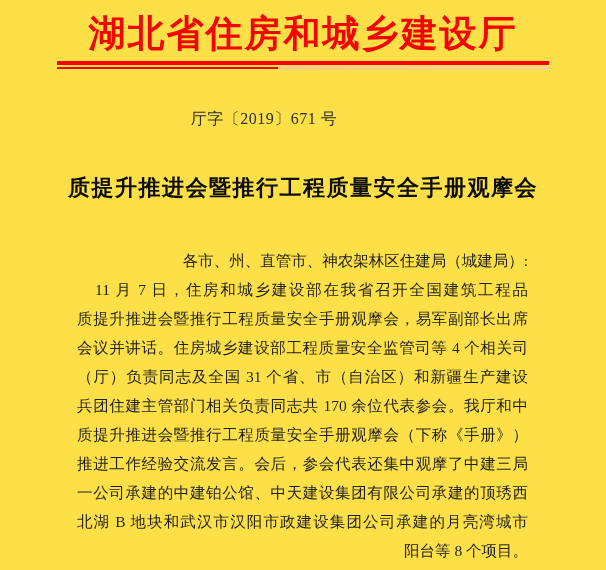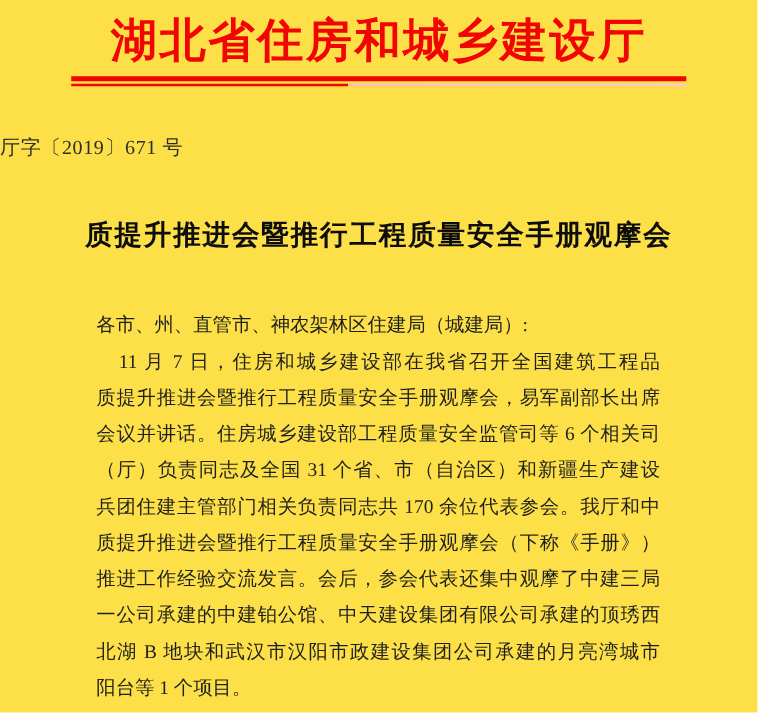--- a/index.html
+++ b/index.html
@@ -36,21 +36,21 @@
     background: #f20400;
   }
   .divider-thin {
     height: 2px;
     margin-top: 2px;
     background: linear-gradient(90deg, #ef0800 0%, #ef0800 45%, #ffbdbd 45%, #ffc9c9 100%);
   }
   .docnum {
     margin-top: 40px;
     padding-right: 78px;
-    text-align: left;
+    text-align: center;
     font-size: 16px;
     line-height: 20px;
     color: #2b2b2b;
     letter-spacing: 0.5px;
   }
   .title {
     margin: 45px 0 0 0;
     text-align: center;
     font-size: 22px;
     font-weight: bold;
@@ -61,21 +61,21 @@
   }
   .body-text {
     margin-top: 44px;
     padding-left: 77px;
     width: 451px;
     font-size: 15.5px;
     line-height: 29px;
     color: #1f1f1f;
   }
   .body-line {
-    text-align: left;
+    text-align: right;
   }
   .body-line.fill {
     text-align: justify;
     text-align-last: justify;
   }
   .body-line.indent {
     text-indent: 18px;
   }
 </style>
 </head>
@@ -91,23 +91,23 @@
   </div>
 
   <div class="docnum">厅字〔2019〕671 号</div>
 
   <h1 class="title">质提升推进会暨推行工程质量安全手册观摩会</h1>
 
   <div class="body-text">
     <div class="body-line">各市、州、直管市、神农架林区住建局（城建局）:</div>
     <div class="body-line fill indent">11 月 7 日，住房和城乡建设部在我省召开全国建筑工程品</div>
     <div class="body-line fill">质提升推进会暨推行工程质量安全手册观摩会，易军副部长出席</div>
-    <div class="body-line fill">会议并讲话。住房城乡建设部工程质量安全监管司等 6 个相关司</div>
+    <div class="body-line fill">会议并讲话。住房城乡建设部工程质量安全监管司等 4 个相关司</div>
     <div class="body-line fill">（厅）负责同志及全国 31 个省、市（自治区）和新疆生产建设</div>
     <div class="body-line fill">兵团住建主管部门相关负责同志共 170 余位代表参会。我厅和中</div>
     <div class="body-line fill">质提升推进会暨推行工程质量安全手册观摩会（下称《手册》）</div>
     <div class="body-line fill">推进工作经验交流发言。会后，参会代表还集中观摩了中建三局</div>
     <div class="body-line fill">一公司承建的中建铂公馆、中天建设集团有限公司承建的顶琇西</div>
     <div class="body-line fill">北湖 B 地块和武汉市汉阳市政建设集团公司承建的月亮湾城市</div>
-    <div class="body-line">阳台等 1 个项目。</div>
+    <div class="body-line">阳台等 8 个项目。</div>
   </div>
 
 </div>
 
 </body></html>

